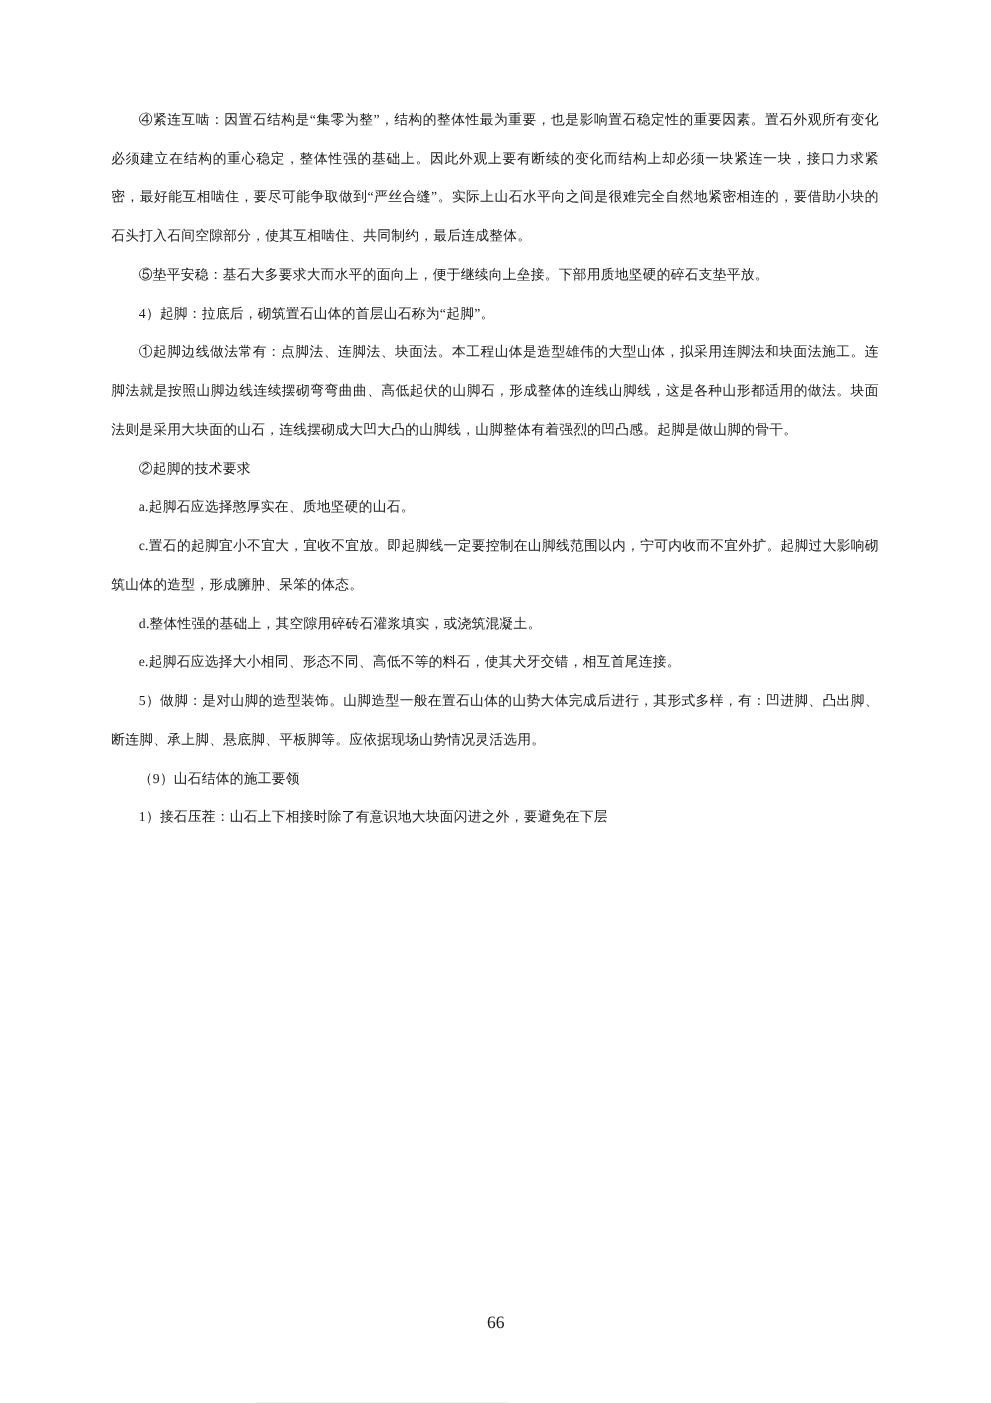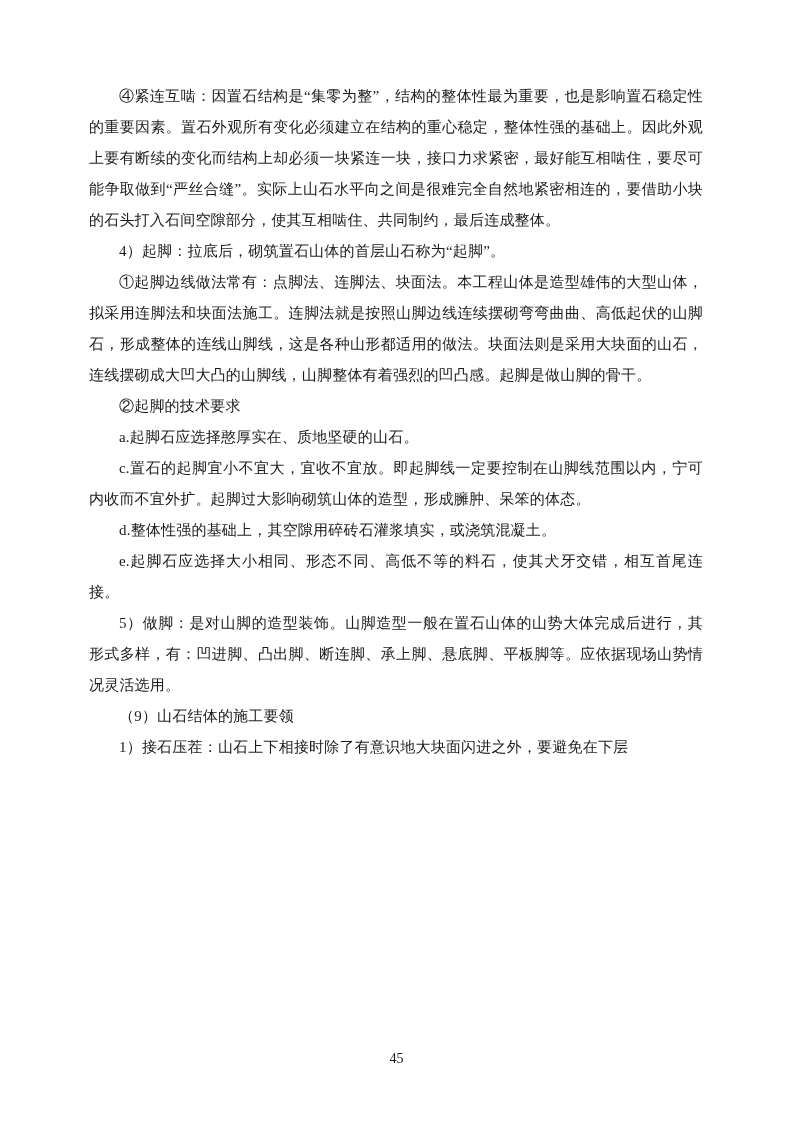--- a/index.html
+++ b/index.html
@@ -15,21 +15,21 @@
     margin: 0 auto;
     background: #ffffff;
     overflow: hidden;
   }
   .doc-body {
     position: absolute;
     left: 89px;
     top: 81px;
     width: 614px;
     color: #1a1a1a;
-    font-size: 15px;
+    font-size: 11px;
     line-height: 31px;
     letter-spacing: 0.2px;
   }
   .doc-body p {
     margin: 0;
     padding: 0;
     text-indent: 2em;
     text-align: justify;
     text-align-last: left;
     text-justify: inter-ideograph;
@@ -46,25 +46,26 @@
     line-height: 18px;
     font-family: "Liberation Serif", "DejaVu Serif", serif;
   }
 </style>
 </head>
 <body>
 
 <div class="page">
   <div class="doc-body" id="doc-body">
       <p>④紧连互啮：因置石结构是“集零为整”，结构的整体性最为重要，也是影响置石稳定性的重要因素。置石外观所有变化必须建立在结构的重心稳定，整体性强的基础上。因此外观上要有断续的变化而结构上却必须一块紧连一块，接口力求紧密，最好能互相啮住，要尽可能争取做到“严丝合缝”。实际上山石水平向之间是很难完全自然地紧密相连的，要借助小块的石头打入石间空隙部分，使其互相啮住、共同制约，最后连成整体。</p>
+      <p>⑤垫平安稳：基石大多要求大而水平的面向上，便于继续向上垒接。下部用质地坚硬的碎石支垫平放。</p>
       <p>4）起脚：拉底后，砌筑置石山体的首层山石称为“起脚”。</p>
       <p>①起脚边线做法常有：点脚法、连脚法、块面法。本工程山体是造型雄伟的大型山体，拟采用连脚法和块面法施工。连脚法就是按照山脚边线连续摆砌弯弯曲曲、高低起伏的山脚石，形成整体的连线山脚线，这是各种山形都适用的做法。块面法则是采用大块面的山石，连线摆砌成大凹大凸的山脚线，山脚整体有着强烈的凹凸感。起脚是做山脚的骨干。</p>
       <p>②起脚的技术要求</p>
       <p>a.起脚石应选择憨厚实在、质地坚硬的山石。</p>
       <p>c.置石的起脚宜小不宜大，宜收不宜放。即起脚线一定要控制在山脚线范围以内，宁可内收而不宜外扩。起脚过大影响砌筑山体的造型，形成臃肿、呆笨的体态。</p>
       <p>d.整体性强的基础上，其空隙用碎砖石灌浆填实，或浇筑混凝土。</p>
       <p>e.起脚石应选择大小相同、形态不同、高低不等的料石，使其犬牙交错，相互首尾连接。</p>
       <p>5）做脚：是对山脚的造型装饰。山脚造型一般在置石山体的山势大体完成后进行，其形式多样，有：凹进脚、凸出脚、断连脚、承上脚、悬底脚、平板脚等。应依据现场山势情况灵活选用。</p>
       <p>（9）山石结体的施工要领</p>
       <p>1）接石压茬：山石上下相接时除了有意识地大块面闪进之外，要避免在下层</p>
     </div>
-  <div class="page-footer">45</div>
+  <div class="page-footer">66</div>
 </div>
 
 </body></html>

